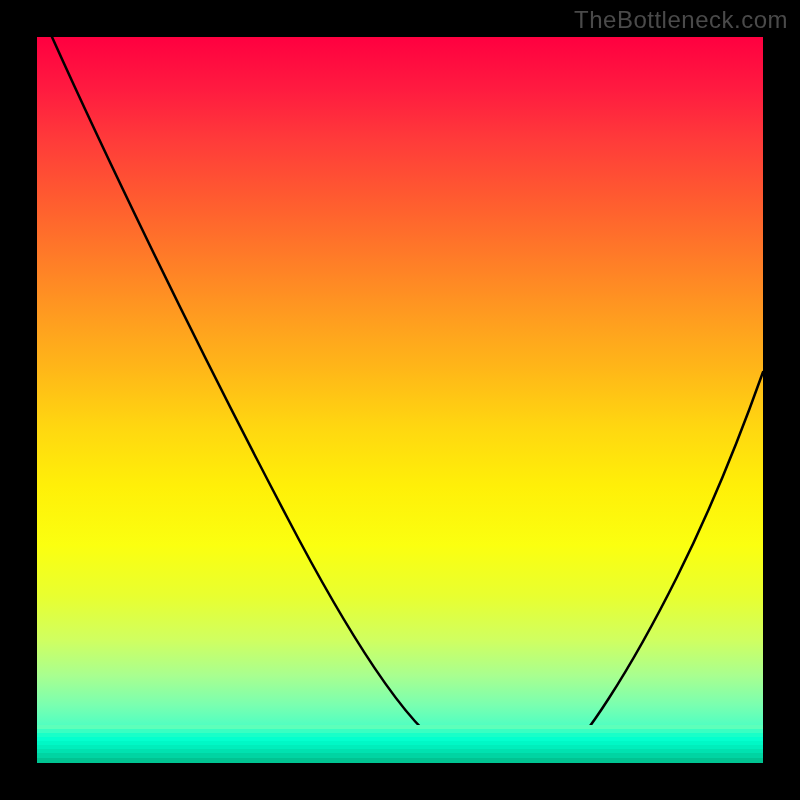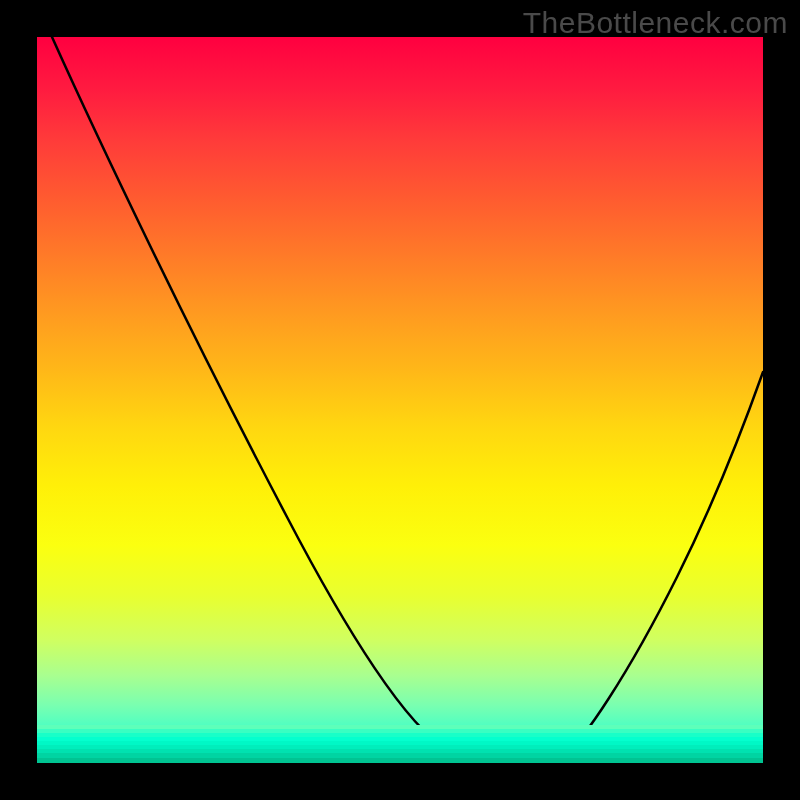--- a/index.html
+++ b/index.html
@@ -9,21 +9,21 @@
     background: #000;
     position: relative;
     font-family: Arial, sans-serif;
     overflow: hidden;
   }
   .watermark {
     position: absolute;
     top: 6px;
     right: 12px;
     color: #4a4a4a;
-    font-size: 30px;
+    font-size: 24px;
     font-weight: 500;
     z-index: 10;
     letter-spacing: 0.5px;
   }
   .plot-area {
     position: absolute;
     left: 37px;
     top: 37px;
     width: 726px;
     height: 726px;

